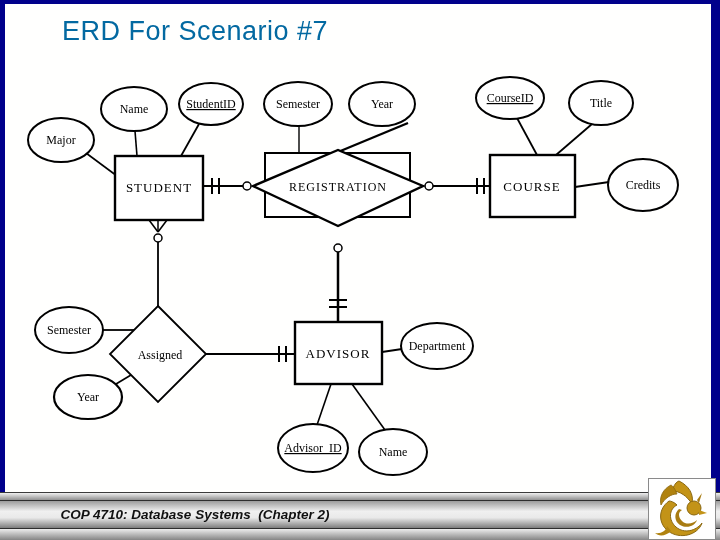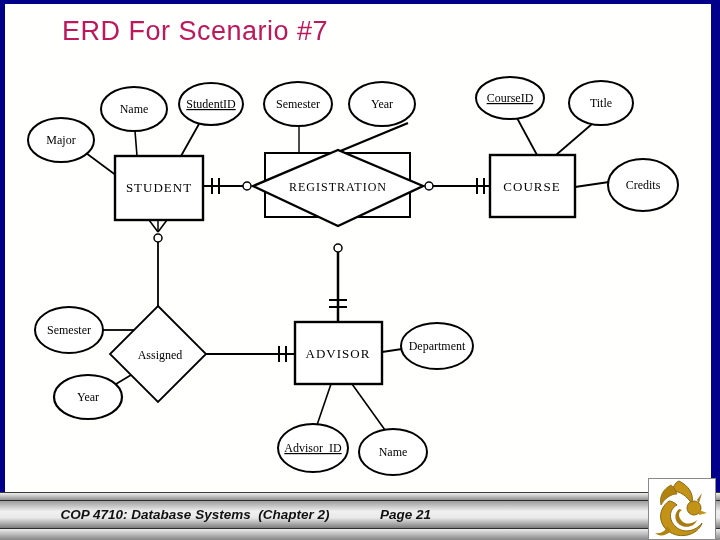--- a/index.html
+++ b/index.html
@@ -6,21 +6,21 @@
   body{
     width:720px;height:540px;position:relative;overflow:hidden;
     background:#fffffe;font-family:"Liberation Sans",sans-serif;
   }
   
   .border-top{position:absolute;left:0;top:0;width:720px;height:4px;background:#00008b;}
   .border-left{position:absolute;left:0;top:0;width:5px;height:497px;background:#00008b;}
   .border-right{position:absolute;right:0;top:0;width:9px;height:497px;background:#00008b;}
   
   .slide-title{
-    position:absolute;left:62px;top:16px;font-size:27px;color:#be185d;
+    position:absolute;left:62px;top:16px;font-size:27px;color:#0369a1;
     font-family:"Liberation Sans",sans-serif;letter-spacing:0.5px;
   }
   
   svg.erd{position:absolute;left:0;top:0;}
   .shape{fill:#ffffff;stroke:#000000;}
   .ent-label{
     font-family:"Liberation Serif",serif;font-size:13px;letter-spacing:1px;
     fill:#000;text-anchor:middle;
   }
   .attr-label{
@@ -187,21 +187,20 @@
     <ellipse class="shape" cx="393" cy="452" rx="34" ry="23" stroke-width="2"></ellipse>
     <text class="attr-label" x="393" y="456">Name</text>
   </g>
 </svg>
 
 <div class="footer">
   <div class="f-strip1"></div>
   <div class="f-main"></div>
   <div class="f-strip2"></div>
   <div class="f-text f-course">COP 4710: Database Systems  (Chapter 2)</div>
-  <div class="f-text f-page">Page 21</div>
 </div>
 
 <div class="logo-box">
   <svg width="66" height="60" viewBox="0 0 66 60">
 
     <path d="M30 2 C40 7 45 15 43 25 C38 17 31 12 23 12 C25 6 27 3 30 2 Z" fill="#c39317" stroke="#8a6710" stroke-width="1"></path>
     <path d="M22 6 C14 10 10 18 12 26 C16 19 22 15 28 15 C26 10 24 7 22 6 Z" fill="#b0820f" stroke="#8a6710" stroke-width="0.8"></path>
 
     <circle cx="45" cy="29" r="7" fill="#c39317" stroke="#8a6710" stroke-width="1"></circle>
     <path d="M48 21 L53 14 L50 24 Z" fill="#a87b12"></path>

